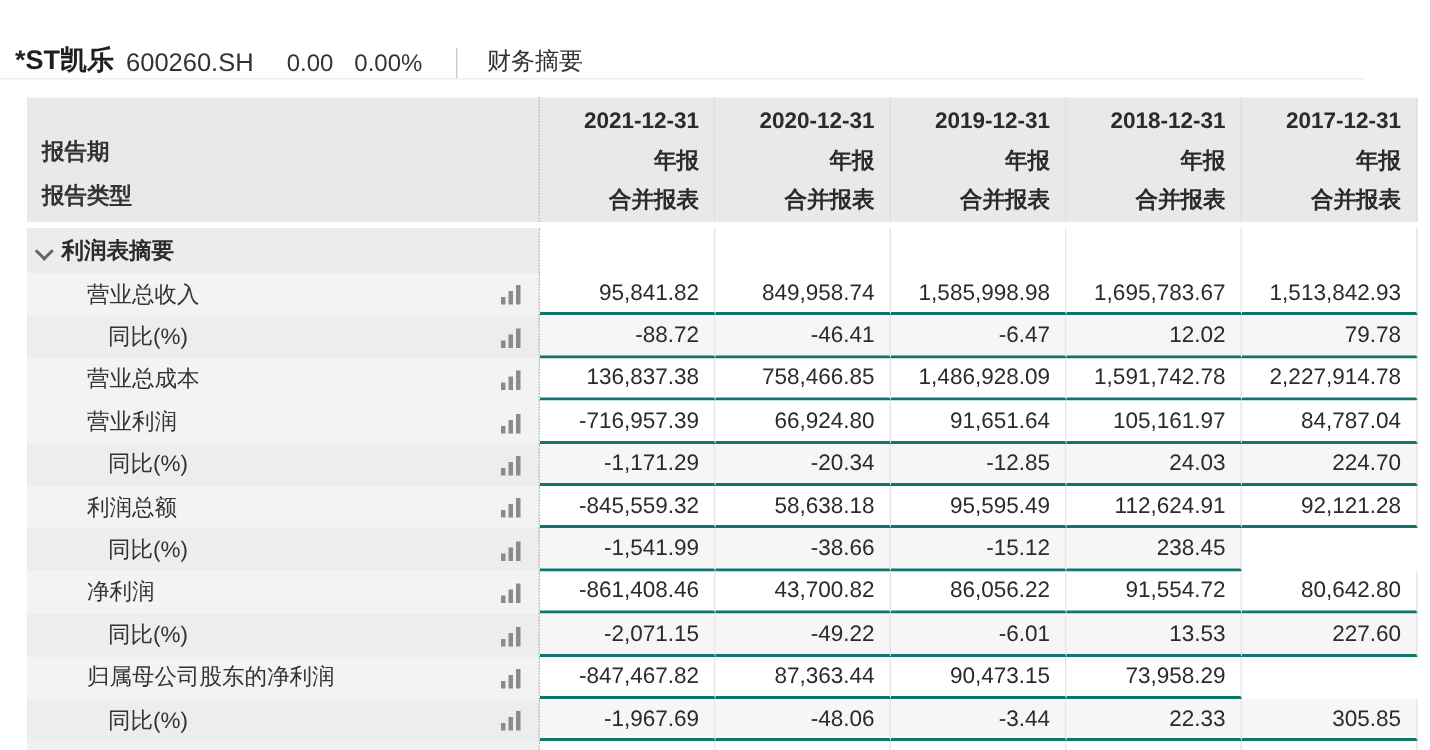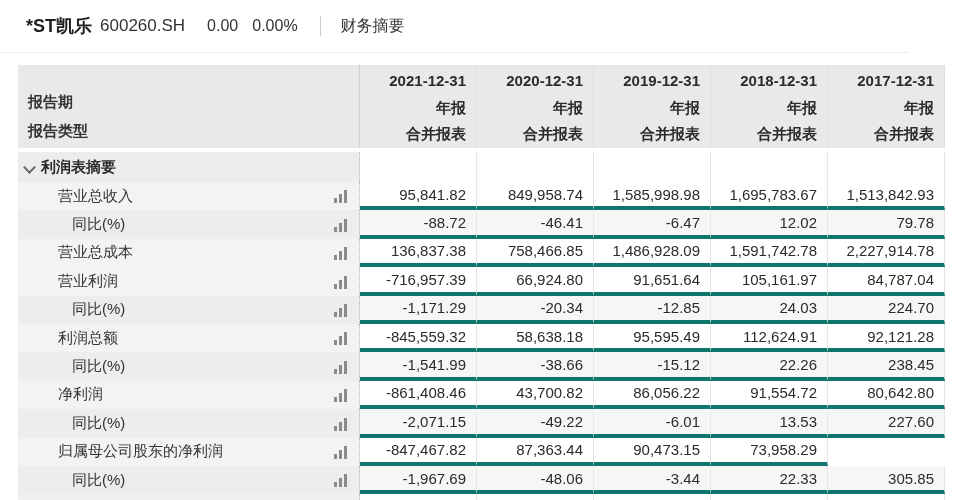--- a/index.html
+++ b/index.html
@@ -2,21 +2,21 @@
 <html><head>
 <meta charset="utf-8">
 <style>
   * { margin:0; padding:0; box-sizing:border-box; }
   html,body { width:953px; height:500px; overflow:hidden; background:#fff;
     font-family:"Liberation Sans","DejaVu Sans",sans-serif; color:#2e2e2e; }
   body { position:relative; }
 
   
   .titlebar { position:absolute; left:0; top:0; width:909px; height:53px;
-    display:flex; align-items:center; padding-left:26px; background:#fff;
+    display:flex; align-items:flex-end; padding-left:10px; background:#fff;
     border-bottom:1px solid #ececec; }
   .stock-name { font-size:18px; font-weight:bold; color:#1f1f1f; }
   .stock-code { font-size:17px; color:#333; margin-left:8px; }
   .quote-price { font-size:16px; color:#333; margin-left:22px; }
   .quote-pct { font-size:16px; color:#333; margin-left:14px; }
   .vsep { width:1px; height:20px; background:#ccc; margin:0 20px 0 22px; }
   .menu-tab { font-size:16px; color:#333; cursor:pointer; }
 
   
   .fin-table { position:absolute; left:18px; top:65px; width:927px; }
@@ -45,21 +45,21 @@
   .chev::before { content:""; position:absolute; left:0; top:2px; width:7px; height:7px;
     border-right:2px solid #666; border-bottom:2px solid #666; transform:rotate(45deg); }
   .section-row .dcell { background:#fff; }
 
   
   .drow { height:28.4px; }
   .drow .label-col { display:flex; align-items:center; }
   .drow.main .label-col { background:#f3f3f3; }
   .drow.sub  .label-col { background:#ededed; }
   .drow .dcell { display:flex; align-items:center; justify-content:flex-end;
-    border-bottom:4px solid #0f766e; color:#2b2b2b; }
+    border-bottom:2px solid #0f766e; color:#2b2b2b; }
   .drow.main .dcell { background:#fff; }
   .drow.sub  .dcell { background:#f6f6f6; }
   .drow .row-label { font-size:15px; color:#333; }
   .drow.main .row-label { padding-left:40px; }
   .drow.sub  .row-label { padding-left:54px;text-align:center; }
   .neg { color:#c1332b; }
 
   
   .bars-icon { position:absolute; right:7px; bottom:7px; width:18px; height:13px;
     display:flex; align-items:flex-end; gap:2px; cursor:pointer; }
@@ -245,21 +245,20 @@
       <span class="bars-icon">
             <i></i>
             <i></i>
             <i></i>
           </span>
     </div>
     <div style="display:flex">
           <div class="dcell neg">-1,541.99</div>
           <div class="dcell neg">-38.66</div>
           <div class="dcell neg">-15.12</div>
-          <div class="dcell">22.26</div>
           <div class="dcell">238.45</div>
         </div>
   </div>
       <div class="trow drow main">
     <div class="label-col">
       <span class="row-label">净利润</span>
       <span class="bars-icon">
             <i></i>
             <i></i>
             <i></i>

